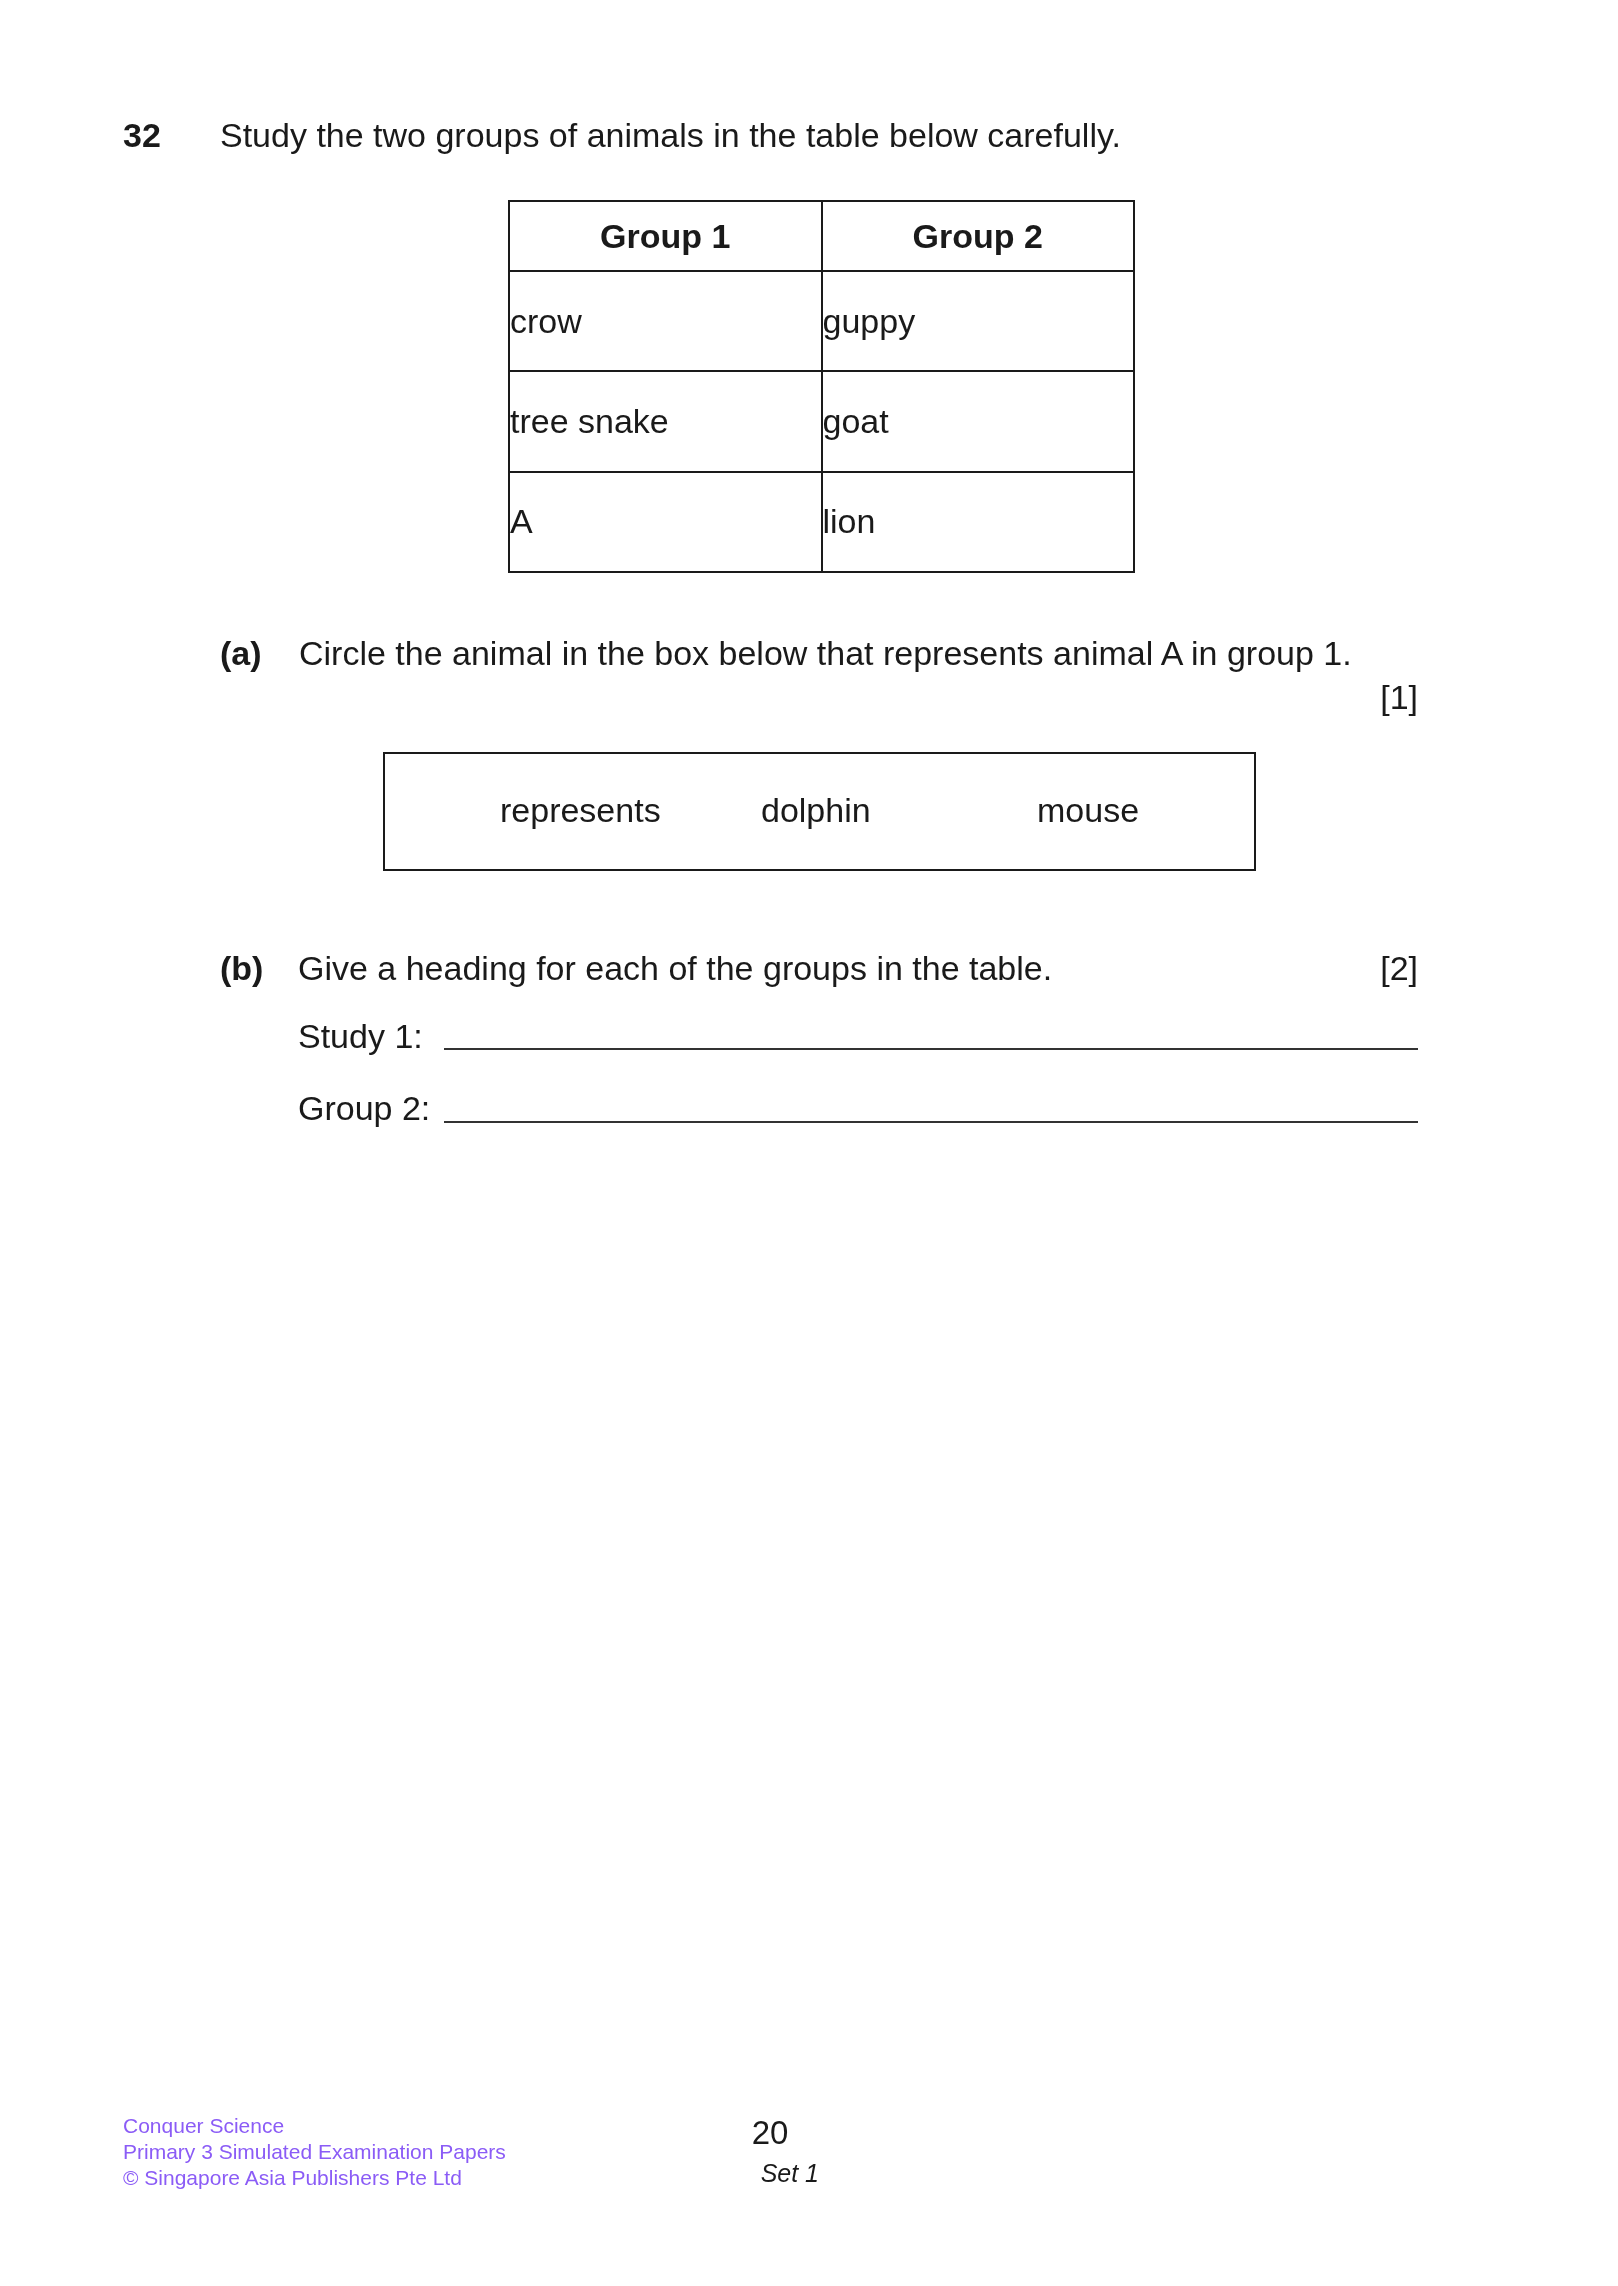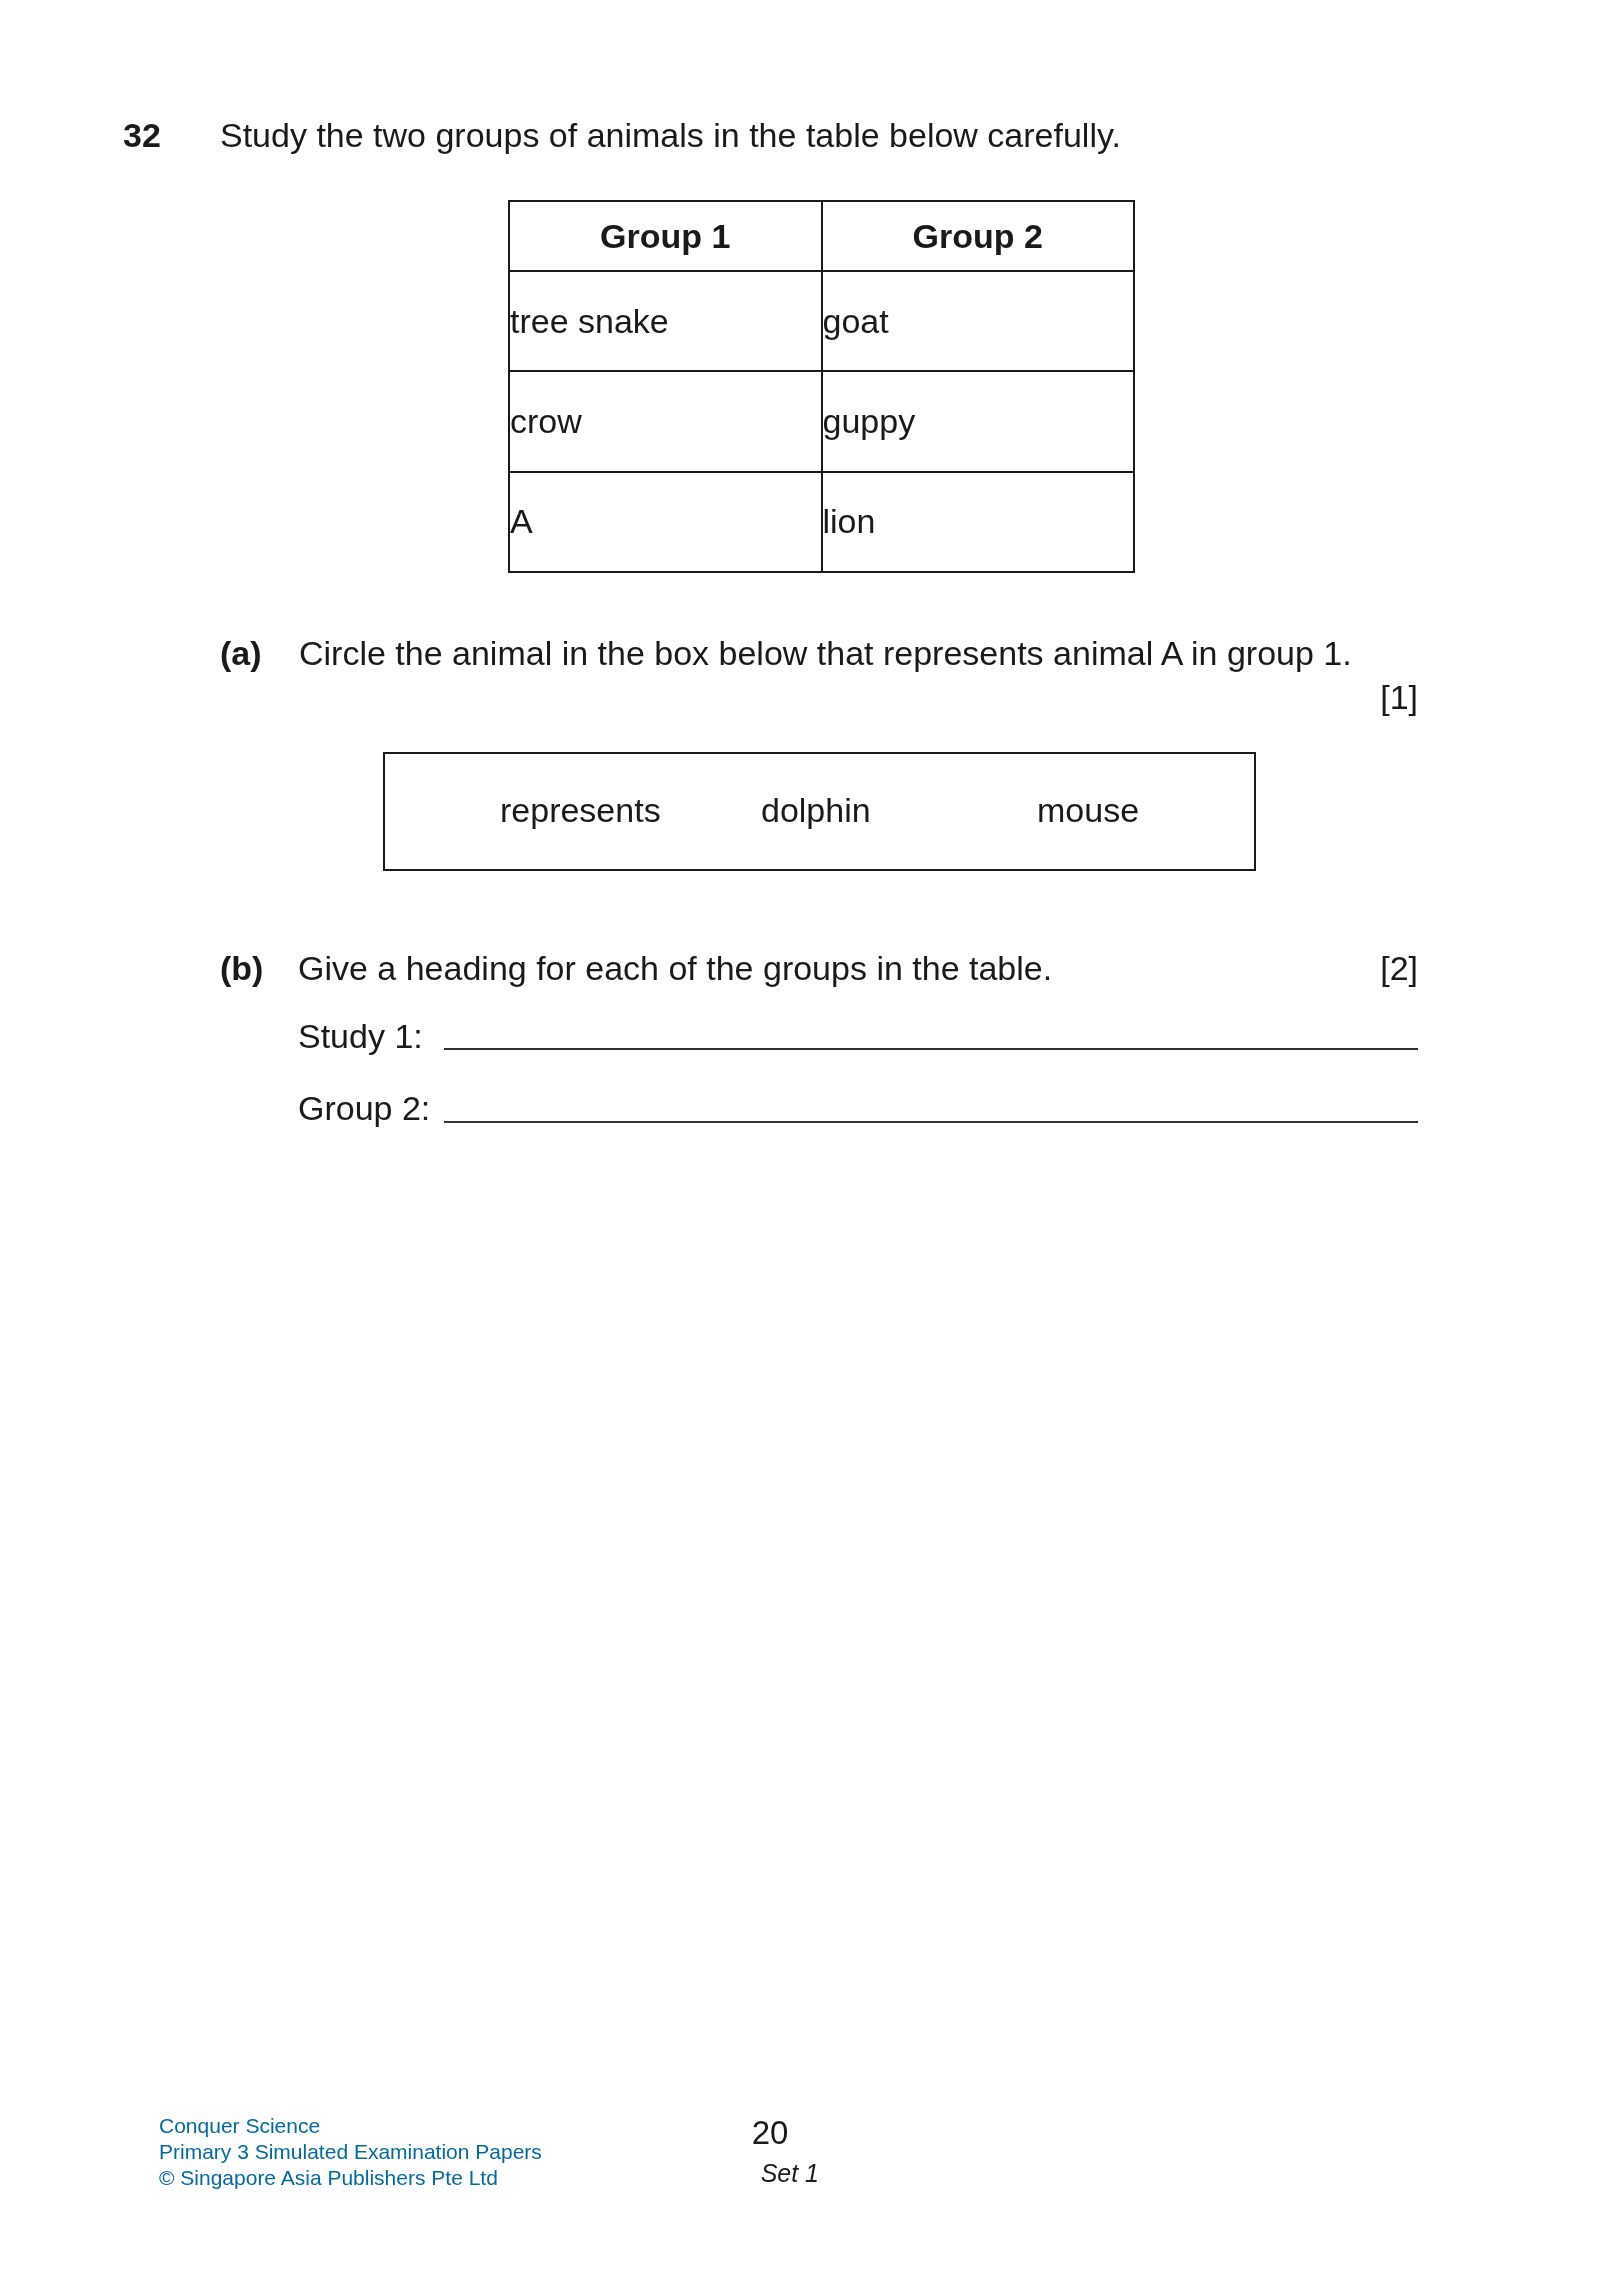--- a/index.html
+++ b/index.html
@@ -87,22 +87,21 @@
       border-top: 2px solid #333;
     }
 
     
     .footer-left {
       position: absolute;
       left: 123px;
       top: 2113px;
       font-size: 21px;
       line-height: 26px;
-      color: #0369a1;
-      margin-left: 36px;
+      color: #8b5cf6;
     }
     .footer-left div { white-space: nowrap; }
     .page-number {
       position: absolute;
       left: 721px;
       width: 98px;
       top: 2114px;
       text-align: center;
       font-size: 33px;
       line-height: 37px;
@@ -130,26 +129,26 @@
       <col>
     </colgroup>
   <thead>
     <tr>
       <th>Group 1</th>
       <th>Group 2</th>
     </tr>
   </thead>
   <tbody>
     <tr>
+      <td>crow</td>
+      <td>guppy</td>
+    </tr>
+    <tr>
       <td>tree snake</td>
       <td>goat</td>
-    </tr>
-    <tr>
-      <td>crow</td>
-      <td>guppy</td>
     </tr>
     <tr>
       <td>A</td>
       <td>lion</td>
     </tr>
   </tbody>
 </table>
 
 <div class="abs part-label" style="left:220px; top:634px;">(a)</div>
 <div class="abs body-text" style="left:299px; top:634px;">Circle the animal in the box below that represents animal A in group 1.</div>

